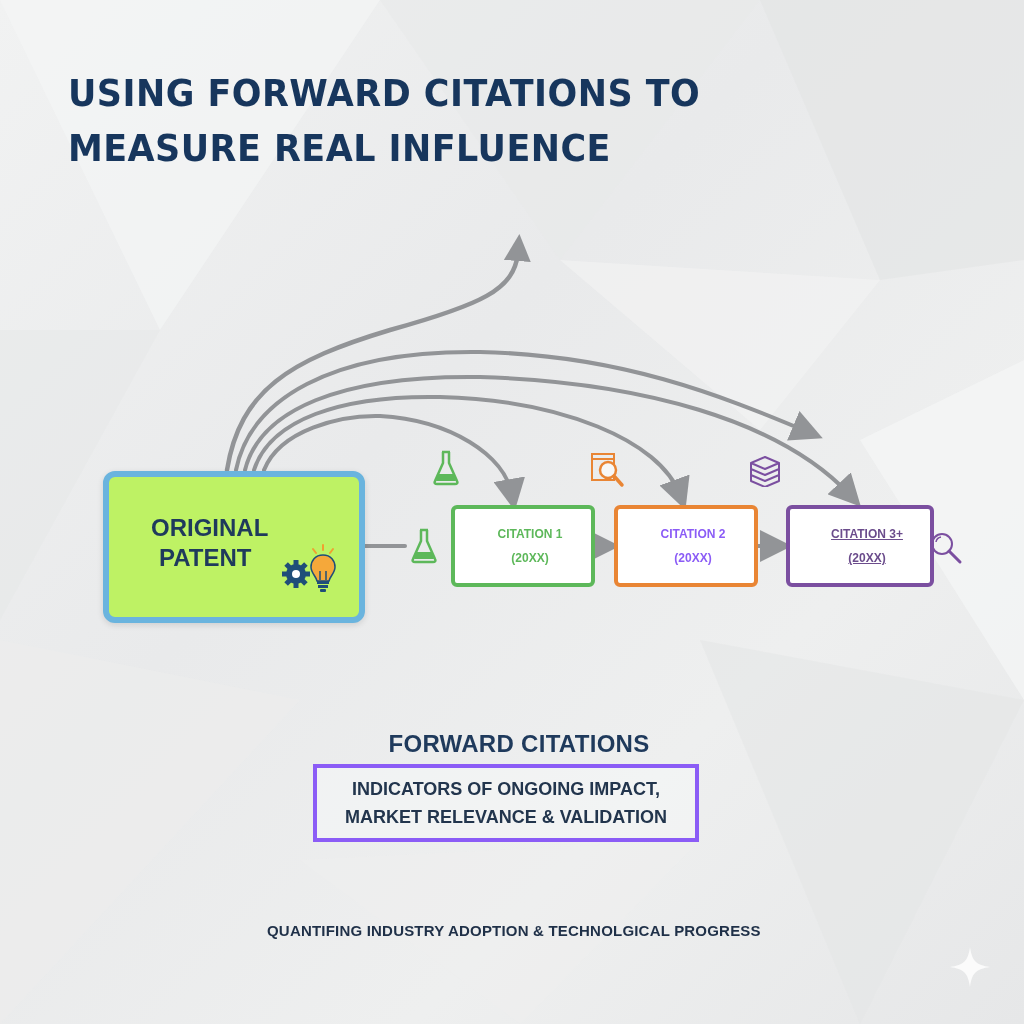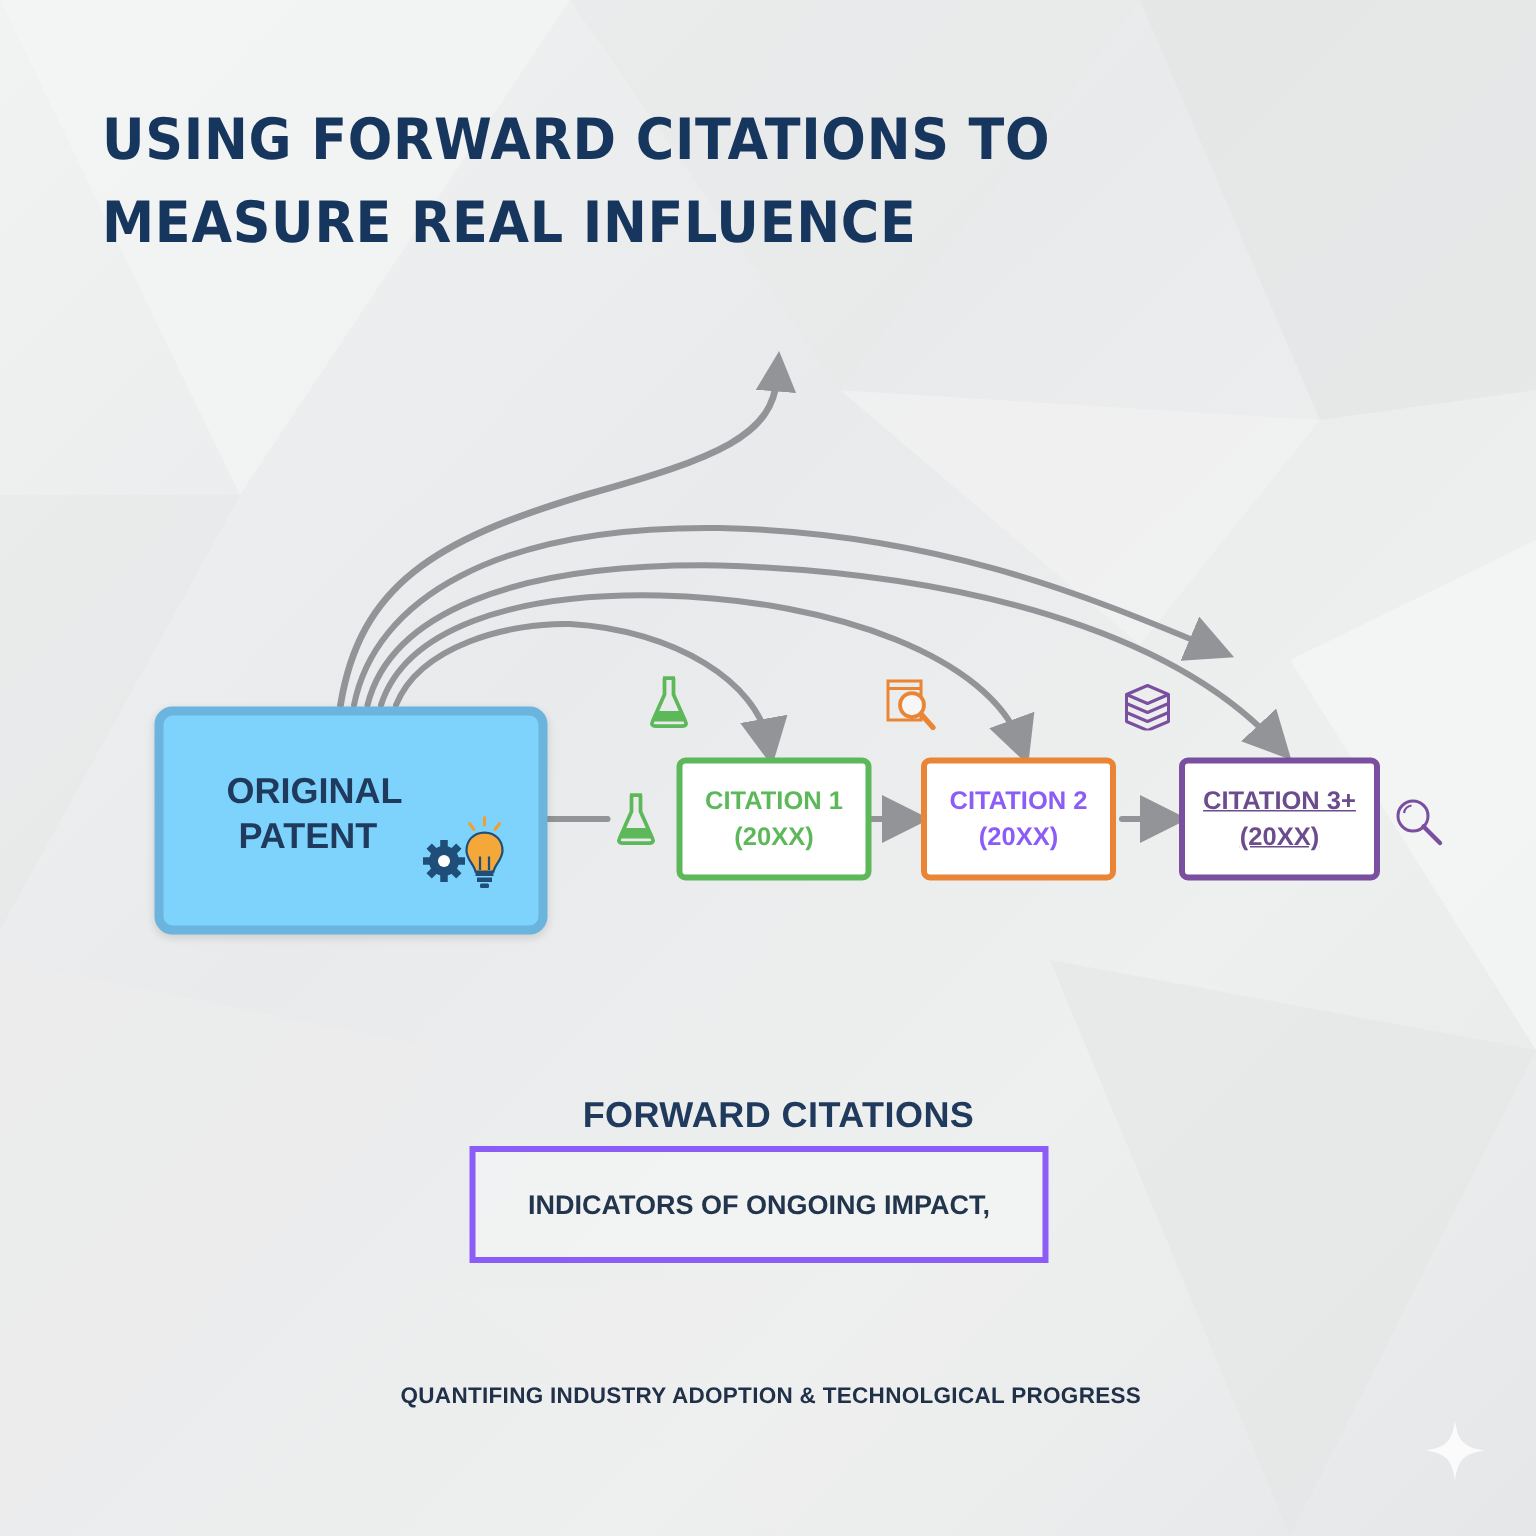--- a/index.html
+++ b/index.html
@@ -12,37 +12,37 @@
     .title {
       position: absolute; left: 68px; top: 66px; margin: 0;
       font-family: "DejaVu Sans", sans-serif; font-weight: bold;
       font-size: 38px; line-height: 55px; color: #17365d; letter-spacing: 0.5px;
       transform: scaleX(0.92); transform-origin: left top;
     }
     .title span { display: block; }
     .arrows-svg { position: absolute; left: 0; top: 0; width: 1024px; height: 1024px; }
     .patent-box {
       position: absolute; left: 103px; top: 471px; width: 250px; height: 140px;
-      background: #7dd3fc; border: 6px solid #6ab4de; border-radius: 12px;
+      background: #bef264; border: 6px solid #6ab4de; border-radius: 12px;
       box-shadow: 0 2px 6px rgba(0,0,0,0.12);
     }
     .patent-label {
       position: absolute; left: 42px; top: 36px;
       font-weight: bold; font-size: 24px; line-height: 30px; color: #1f3a5c;
       text-align: left;
     }
     .patent-label span { display: block; }
     .patent-label span:nth-child(2) { padding-left: 8px; }
     .gear { position: absolute; left: 172px; top: 82px; }
     .bulb { position: absolute; left: 200px; top: 66px; }
     .cite-box {
       position: absolute; top: 505px; width: 122px; height: 74px;
       background: #ffffff; border: 4px solid; border-radius: 6px;
       display: flex; flex-direction: column; align-items: center; justify-content: center;
-      font-weight: bold; font-size: 17px; line-height: 24px;
+      font-weight: bold; font-size: 12px; line-height: 24px; padding-left: 14px;
     }
     .cite-box span { display: block; text-align: center; }
     .cite-1 { left: 451px; border-color: #5db85a; color: #5db85a; }
     .cite-2 { left: 614px; border-color: #e98534; color: #8b5cf6; align-items: center; }
     .cite-3 { left: 786px; border-color: #7b4fa0; color: #6b4c8c; width: 126px; text-decoration: underline; }
     .icon { position: absolute; }
     .section-heading {
       position: absolute; left: 0; width: 1014px; top: 718px; margin: 12px;
       text-align: center; font-weight: bold; font-size: 24px; color: #1f3a5c;
       letter-spacing: 0.3px;
@@ -182,19 +182,20 @@
 </div>
 <div class="cite-box cite-3">
   <span>CITATION 3+</span>
   <span>(20XX)</span>
 </div>
 
 <h2 class="section-heading">FORWARD CITATIONS</h2>
 
 <div class="info-box">
   <span>INDICATORS OF ONGOING IMPACT,</span>
+  <span>MARKET RELEVANCE &amp; VALIDATION</span>
 </div>
 
 <p class="footer">QUANTIFING INDUSTRY ADOPTION &amp; TECHNOLGICAL PROGRESS</p>
 
 <svg class="sparkle" width="44" height="44" viewBox="0 0 44 44">
   <path d="M22,2 C24,16 28,20 42,22 C28,24 24,28 22,42 C20,28 16,24 2,22 C16,20 20,16 22,2 Z" fill="#fbfbfb"></path>
 </svg>
 
 </body></html>

